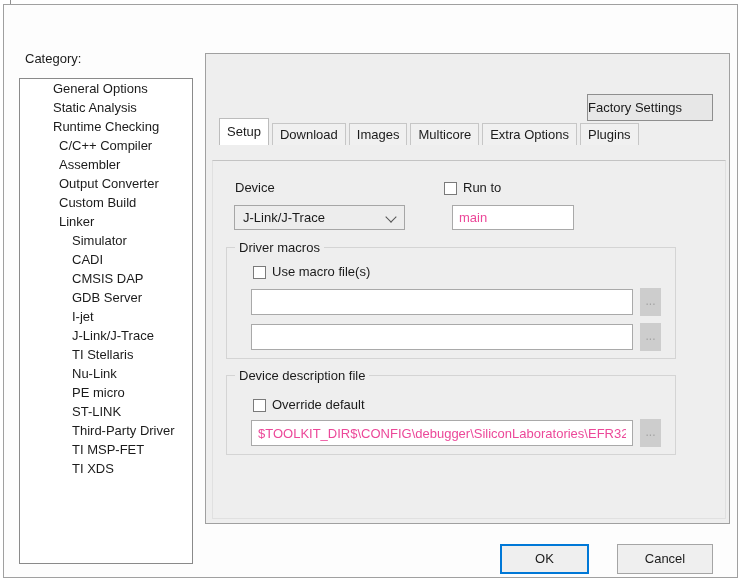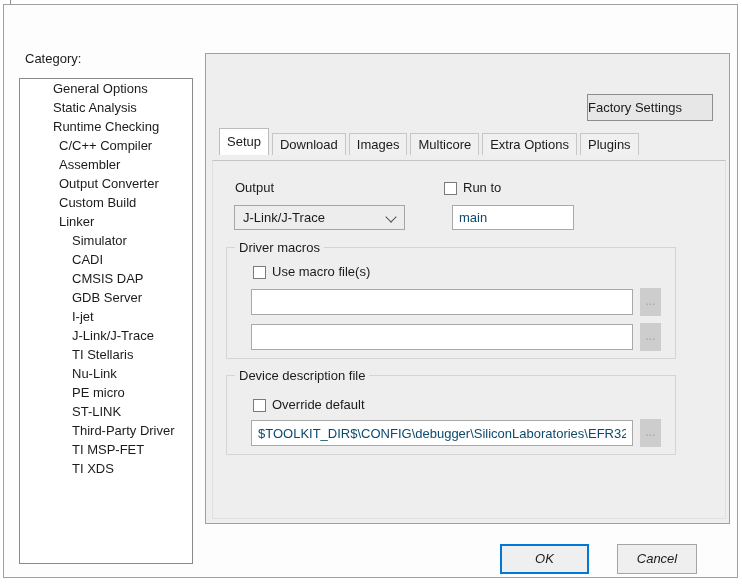--- a/index.html
+++ b/index.html
@@ -37,21 +37,21 @@
     background:#eeeeee;border:1px solid #a0a0a0;box-sizing:border-box;
   }
   .factory-btn{
     left:381px;top:4px;width:126px;height:27px;
     background:#e7e7e7;border:1px solid #8e8e8e;
     text-align:left;line-height:25px;cursor:default;box-sizing:border-box;margin-top:36px;
   }
 
   
   .tab-strip{
-    left:13px;top:74px;height:27px;display:flex;align-items:flex-end;z-index:2;
+    left:13px;top:64px;height:27px;display:flex;align-items:flex-end;z-index:2;
   }
   .tab{
     height:22px;line-height:21px;padding:0 7px;margin-right:3px;
     background:#f0f0f0;border:1px solid #c6c6c6;border-bottom:none;
     box-sizing:border-box;white-space:nowrap;cursor:default;
   }
   .tab.active{
     height:27px;line-height:25px;background:#ffffff;
     border:1px solid #bcbcbc;border-bottom:none;
   }
@@ -76,39 +76,39 @@
   }
   .checkbox{
     width:13px;height:13px;background:#ffffff;border:1px solid #7a7a7a;
     box-sizing:border-box;cursor:default;
   }
   input.field{
     background:#ffffff;border:1px solid #a9a9a9;box-sizing:border-box;
     font-family:"Liberation Sans", sans-serif;font-size:13px;color:#1b1b1b;
     padding:0 6px;outline:none;
   }
-  input.field.ghost{color:#0c4a6e;}
+  input.field.ghost{color:#ec4899;}
   .browse-btn{
     background:#cdcdcd;border:none;color:#a3a3a3;
     font-family:"Liberation Sans", sans-serif;font-size:12px;
     text-align:center;cursor:default;box-sizing:border-box;line-height:26px;
   }
 
   
   .groupbox{
     border:1px solid #d4d4d4;box-sizing:border-box;background:transparent;
   }
   .group-title{
     position:absolute;left:8px;top:-8px;background:#eeeeee;padding:0 4px;white-space:nowrap;
   }
 
   
   .btn{
     background:#efefef;border:1px solid #a5a5a5;
-    text-align:center;line-height:28px;box-sizing:border-box;cursor:default;font-style:italic;
+    text-align:center;line-height:28px;box-sizing:border-box;cursor:default;
   }
   .btn.default{border:2px solid #0078d7;line-height:26px;}
 </style>
 </head>
 <body>
 
 <div class="abs edge-artifact"></div>
 
 <div class="abs dialog">
 
@@ -146,21 +146,21 @@
         <div class="tab active">Setup</div>
         <div class="tab">Download</div>
         <div class="tab">Images</div>
         <div class="tab">Multicore</div>
         <div class="tab">Extra Options</div>
         <div class="tab">Plugins</div>
       </div>
 
     <div class="abs tab-page"></div>
 
-    <div class="abs lbl" style="left:29px;top:126px;">Output</div>
+    <div class="abs lbl" style="left:29px;top:126px;">Device</div>
 
     <div class="abs combo">
       <span>J-Link/J-Trace</span>
       <span class="chevron"></span>
     </div>
 
     <div class="abs checkbox" style="left:238px;top:128px;"></div>
     <div class="abs lbl" style="left:257px;top:126px;">Run to</div>
     <input class="abs field ghost" style="left: 246px; top: 151px; width: 122px; height: 25px;" readonly="" value="main">
 
@@ -183,15 +183,15 @@
       <div class="abs checkbox" style="left:26px;top:23px;"></div>
       <div class="abs lbl" style="left:45px;top:21px;">Override default</div>
 
       <input class="abs field ghost" style="left: 24px; top: 44px; width: 382px; height: 26px;" readonly="" value="$TOOLKIT_DIR$\CONFIG\debugger\SiliconLaboratories\EFR32">
       <div class="abs browse-btn" style="left:413px;top:43px;width:21px;height:28px;">...</div>
     </div>
 
   </div>
 
   <div class="abs btn default" style="left:496px;top:539px;width:89px;height:30px;">OK</div>
-  <div class="abs btn" style="left:613px;top:539px;width:80px;height:30px;">Cancel</div>
+  <div class="abs btn" style="left:613px;top:539px;width:96px;height:30px;">Cancel</div>
 
 </div>
 
 </body></html>

